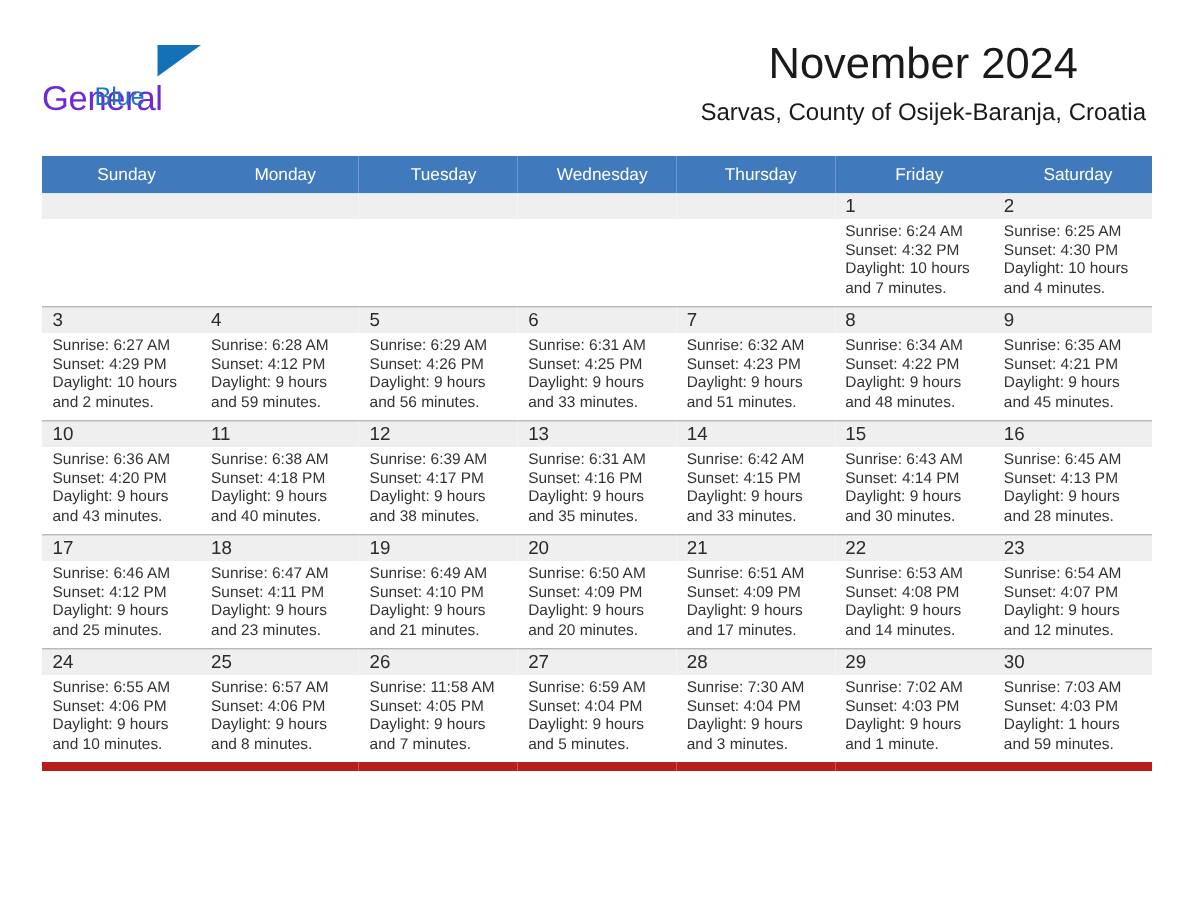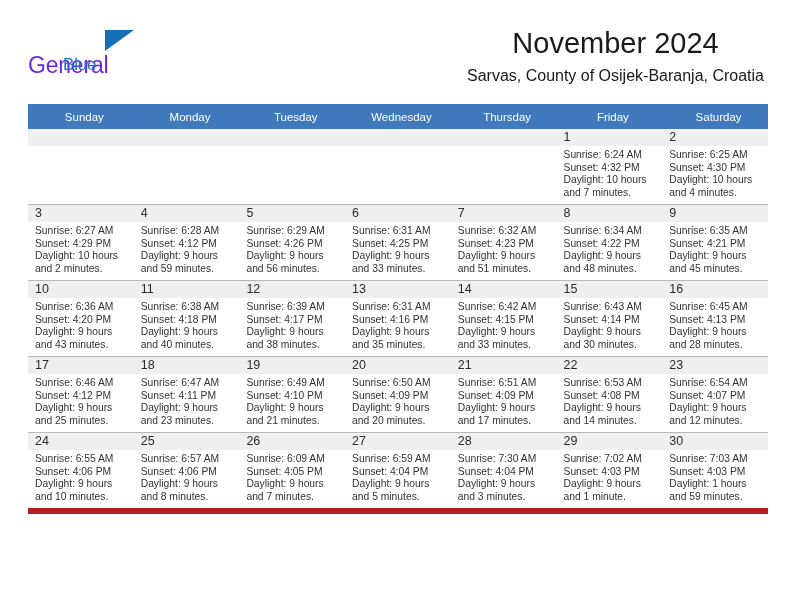--- a/index.html
+++ b/index.html
@@ -459,21 +459,21 @@
             <div class="events">
               <div class="line">Sunrise: 6:57 AM</div>
               <div class="line">Sunset: 4:06 PM</div>
               <div class="line">Daylight: 9 hours</div>
               <div class="line">and 8 minutes.</div>
             </div>
           </td>
           <td>
             <span class="daynum">26</span>
             <div class="events">
-              <div class="line">Sunrise: 6:09 AM</div>
+              <div class="line">Sunrise: 11:58 AM</div>
               <div class="line">Sunset: 4:05 PM</div>
               <div class="line">Daylight: 9 hours</div>
               <div class="line">and 7 minutes.</div>
             </div>
           </td>
           <td>
             <span class="daynum">27</span>
             <div class="events">
               <div class="line">Sunrise: 6:59 AM</div>
               <div class="line">Sunset: 4:04 PM</div>

